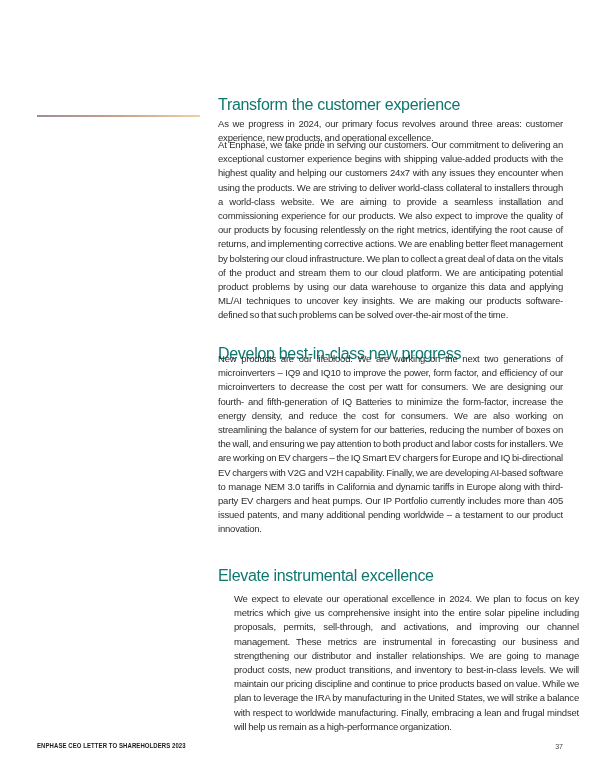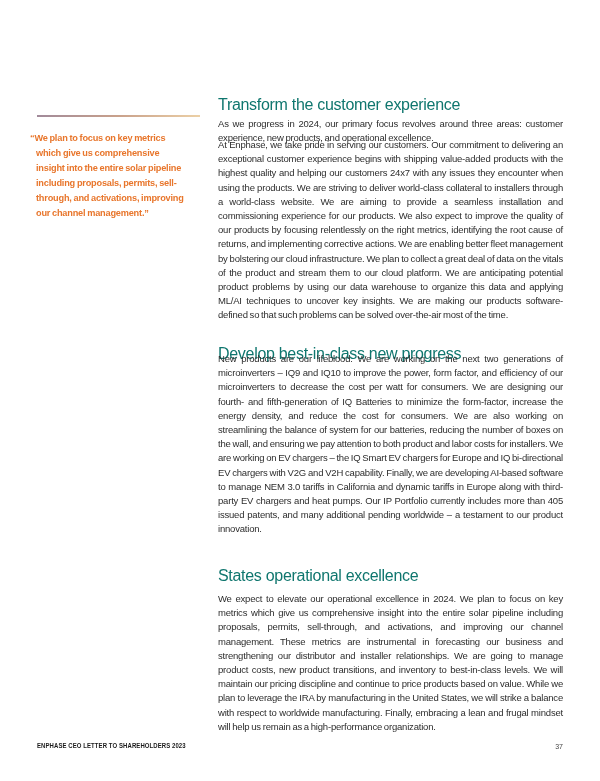--- a/index.html
+++ b/index.html
@@ -56,21 +56,21 @@
     color: #2d2d2d;
     font-size: 9.5px;
     line-height: 14.2px;
     letter-spacing: -0.2px;
     word-spacing: -0.6px;
     text-align: justify;
   }
   .intro { top: 73px; margin-top: 44px; }
   .p1 { top: 138px; }
   .p2 { top: 352px; }
-  .p3 { top: 592px; }
+  .p3 { top: 592px; margin-left: 16px; }
 
   .section-heading {
     position: absolute;
     left: 0;
     width: 345px;
     margin: 0;
     color: #0f766e;
     font-size: 16px;
     font-weight: 500;
     letter-spacing: -0.3px;
@@ -101,38 +101,32 @@
     font-size: 7px;
     font-weight: 400;
   }
 </style>
 </head>
 <body>
 
 <div class="page">
 
   <div class="divider"></div>
-  <div class="pull-quote">“We plan to focus on key metrics
-which give us comprehensive
-insight into the entire solar pipeline
-including proposals, permits, sell-
-through, and activations, improving
-our channel management.”</div>
 
   <div class="main">
 
     <p class="body-text intro">As we progress in 2024, our primary focus revolves around three areas: customer experience, new products, and operational excellence.</p>
 
     <h2 class="section-heading h1">Transform the customer experience</h2>
     <p class="body-text p1">At Enphase, we take pride in serving our customers. Our commitment to delivering an exceptional customer experience begins with shipping value-added products with the highest quality and helping our customers 24x7 with any issues they encounter when using the products. We are striving to deliver world-class collateral to installers through a world-class website. We are aiming to provide a seamless installation and commissioning experience for our products. We also expect to improve the quality of our products by focusing relentlessly on the right metrics, identifying the root cause of returns, and implementing corrective actions. We are enabling better fleet management by bolstering our cloud infrastructure. We plan to collect a great deal of data on the vitals of the product and stream them to our cloud platform. We are anticipating potential product problems by using our data warehouse to organize this data and applying ML/AI techniques to uncover key insights. We are making our products software-defined so that such problems can be solved over-the-air most of the time.</p>
 
     <h2 class="section-heading h2">Develop best-in-class new progress</h2>
     <p class="body-text p2">New products are our lifeblood. We are working on the next two generations of microinverters – IQ9 and IQ10 to improve the power, form factor, and efficiency of our microinverters to decrease the cost per watt for consumers. We are designing our fourth- and fifth-generation of IQ Batteries to minimize the form-factor, increase the energy density, and reduce the cost for consumers. We are also working on streamlining the balance of system for our batteries, reducing the number of boxes on the wall, and ensuring we pay attention to both product and labor costs for installers. We are working on EV chargers – the IQ Smart EV chargers for Europe and IQ bi-directional EV chargers with V2G and V2H capability. Finally, we are developing AI-based software to manage NEM 3.0 tariffs in California and dynamic tariffs in Europe along with third-party EV chargers and heat pumps. Our IP Portfolio currently includes more than 405 issued patents, and many additional pending worldwide – a testament to our product innovation.</p>
 
-    <h2 class="section-heading h3">States operational excellence</h2>
+    <h2 class="section-heading h3">Elevate instrumental excellence</h2>
     <p class="body-text p3">We expect to elevate our operational excellence in 2024. We plan to focus on key metrics which give us comprehensive insight into the entire solar pipeline including proposals, permits, sell-through, and activations, and improving our channel management. These metrics are instrumental in forecasting our business and strengthening our distributor and installer relationships. We are going to manage product costs, new product transitions, and inventory to best-in-class levels. We will maintain our pricing discipline and continue to price products based on value. While we plan to leverage the IRA by manufacturing in the United States, we will strike a balance with respect to worldwide manufacturing. Finally, embracing a lean and frugal mindset will help us remain as a high-performance organization.</p>
 
   </div>
 
   <div class="footer-label">ENPHASE CEO LETTER TO SHAREHOLDERS 2023</div>
   <div class="page-number">37</div>
 
 </div>
 
 </body></html>

